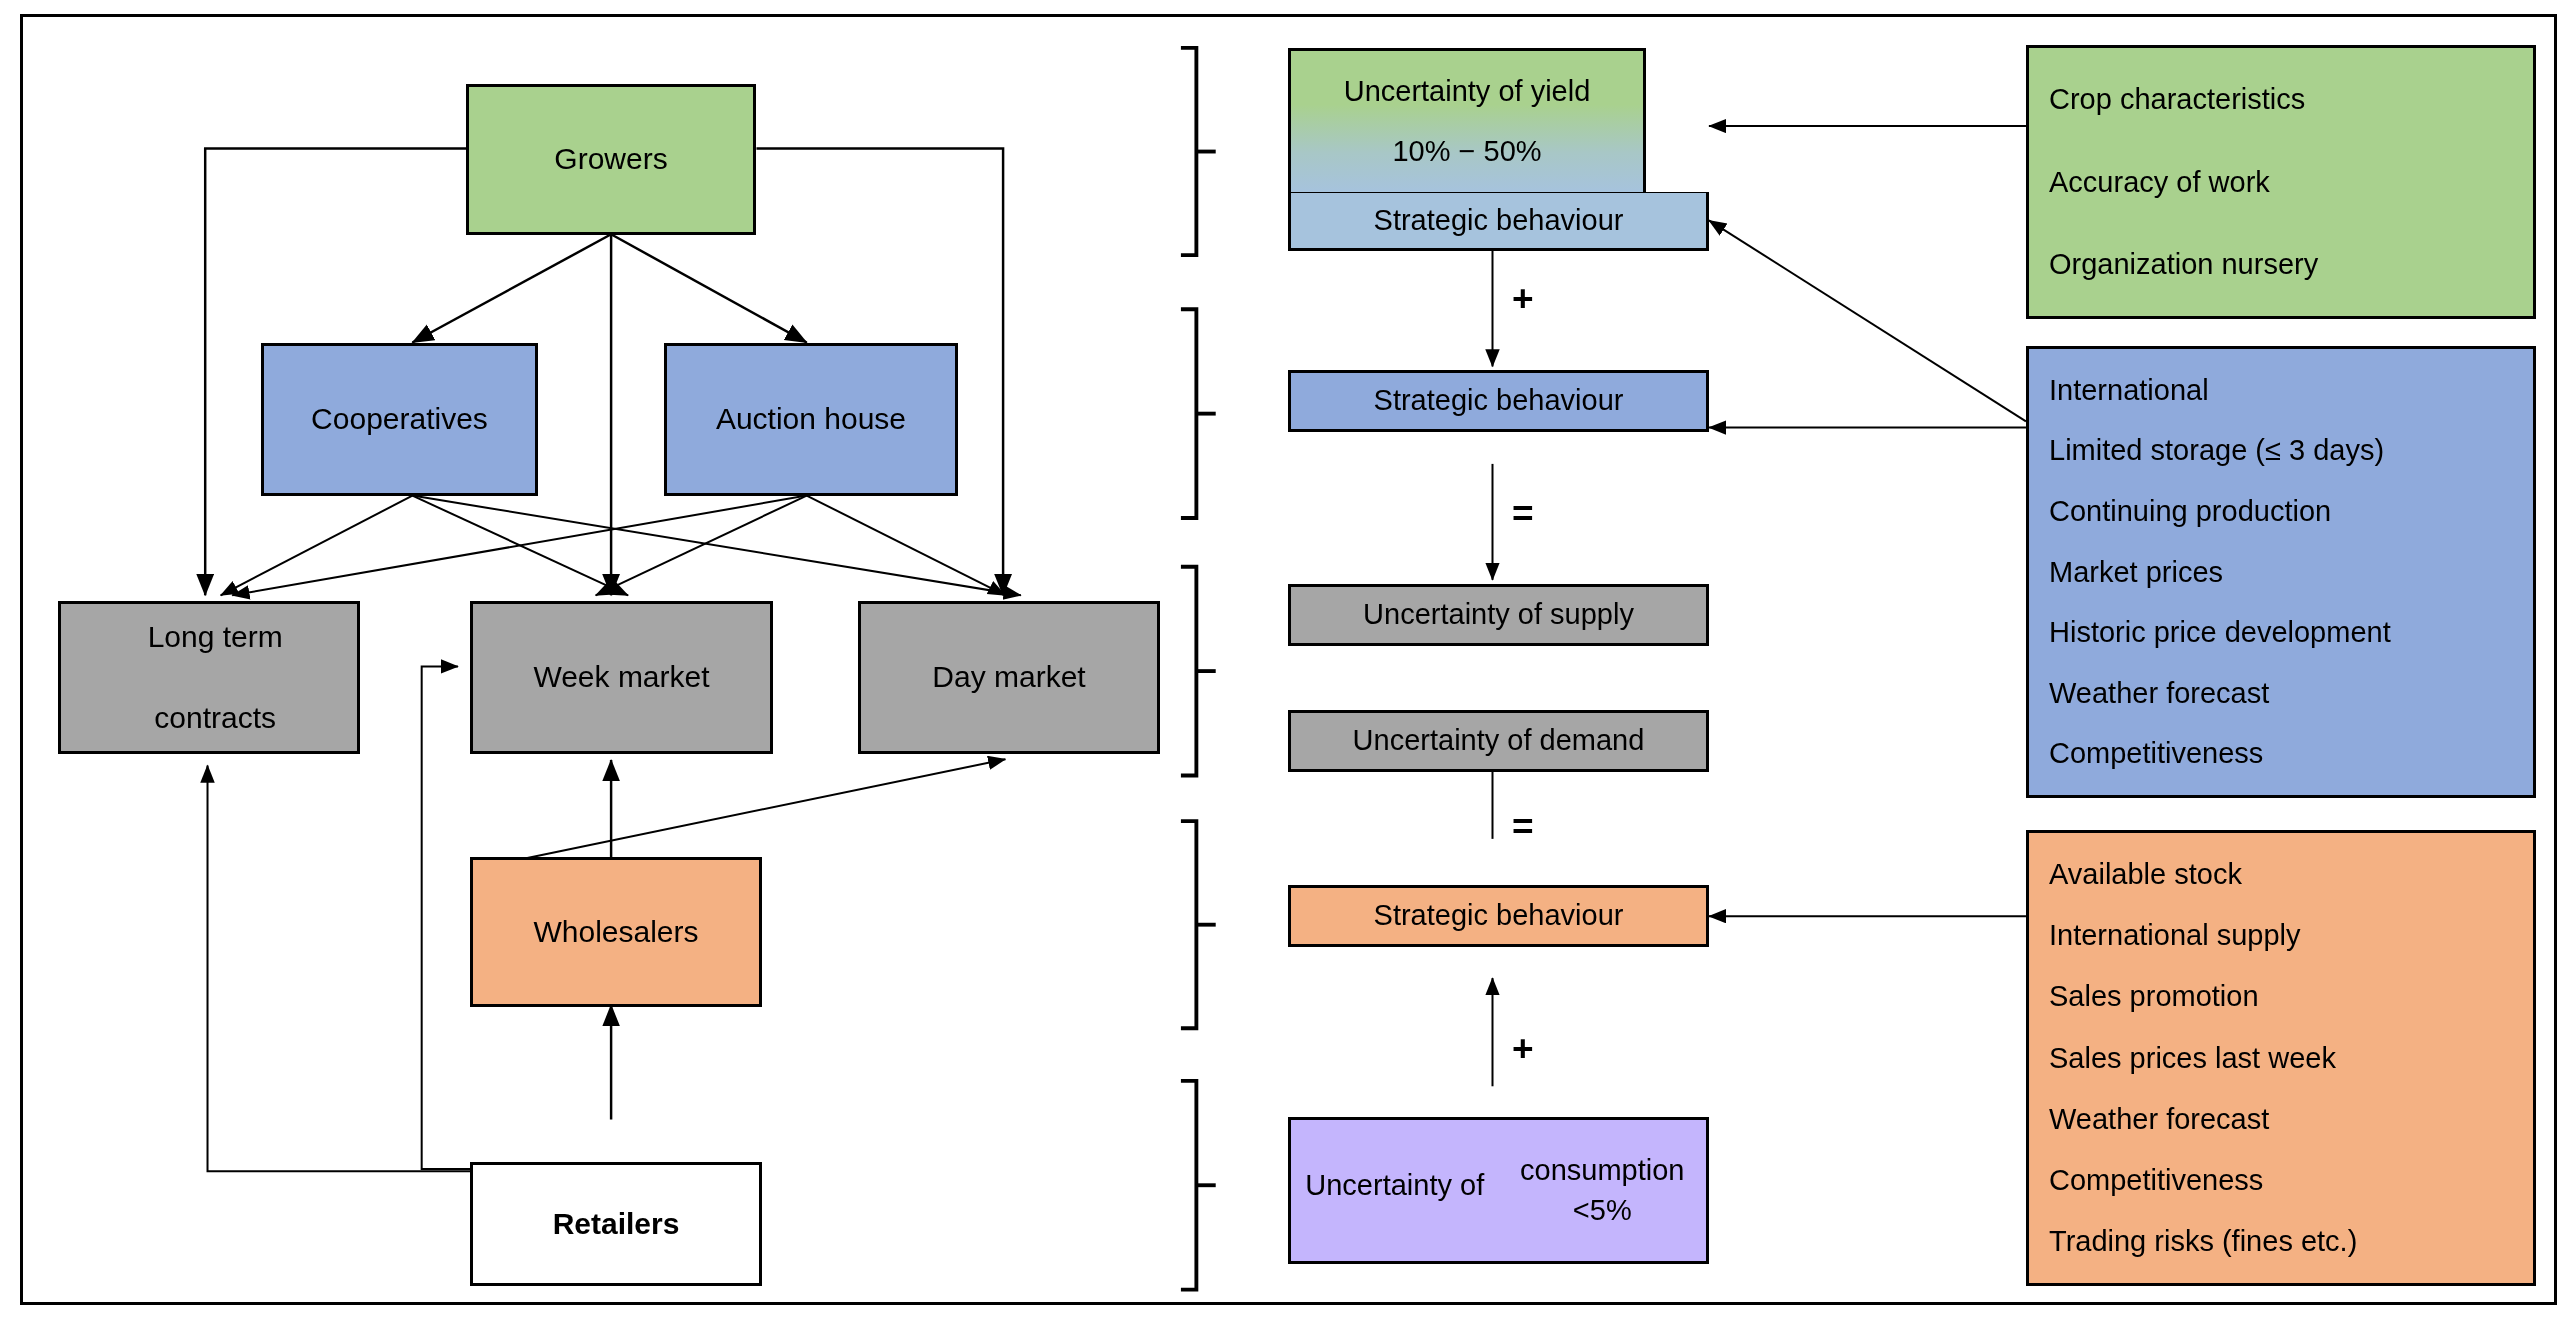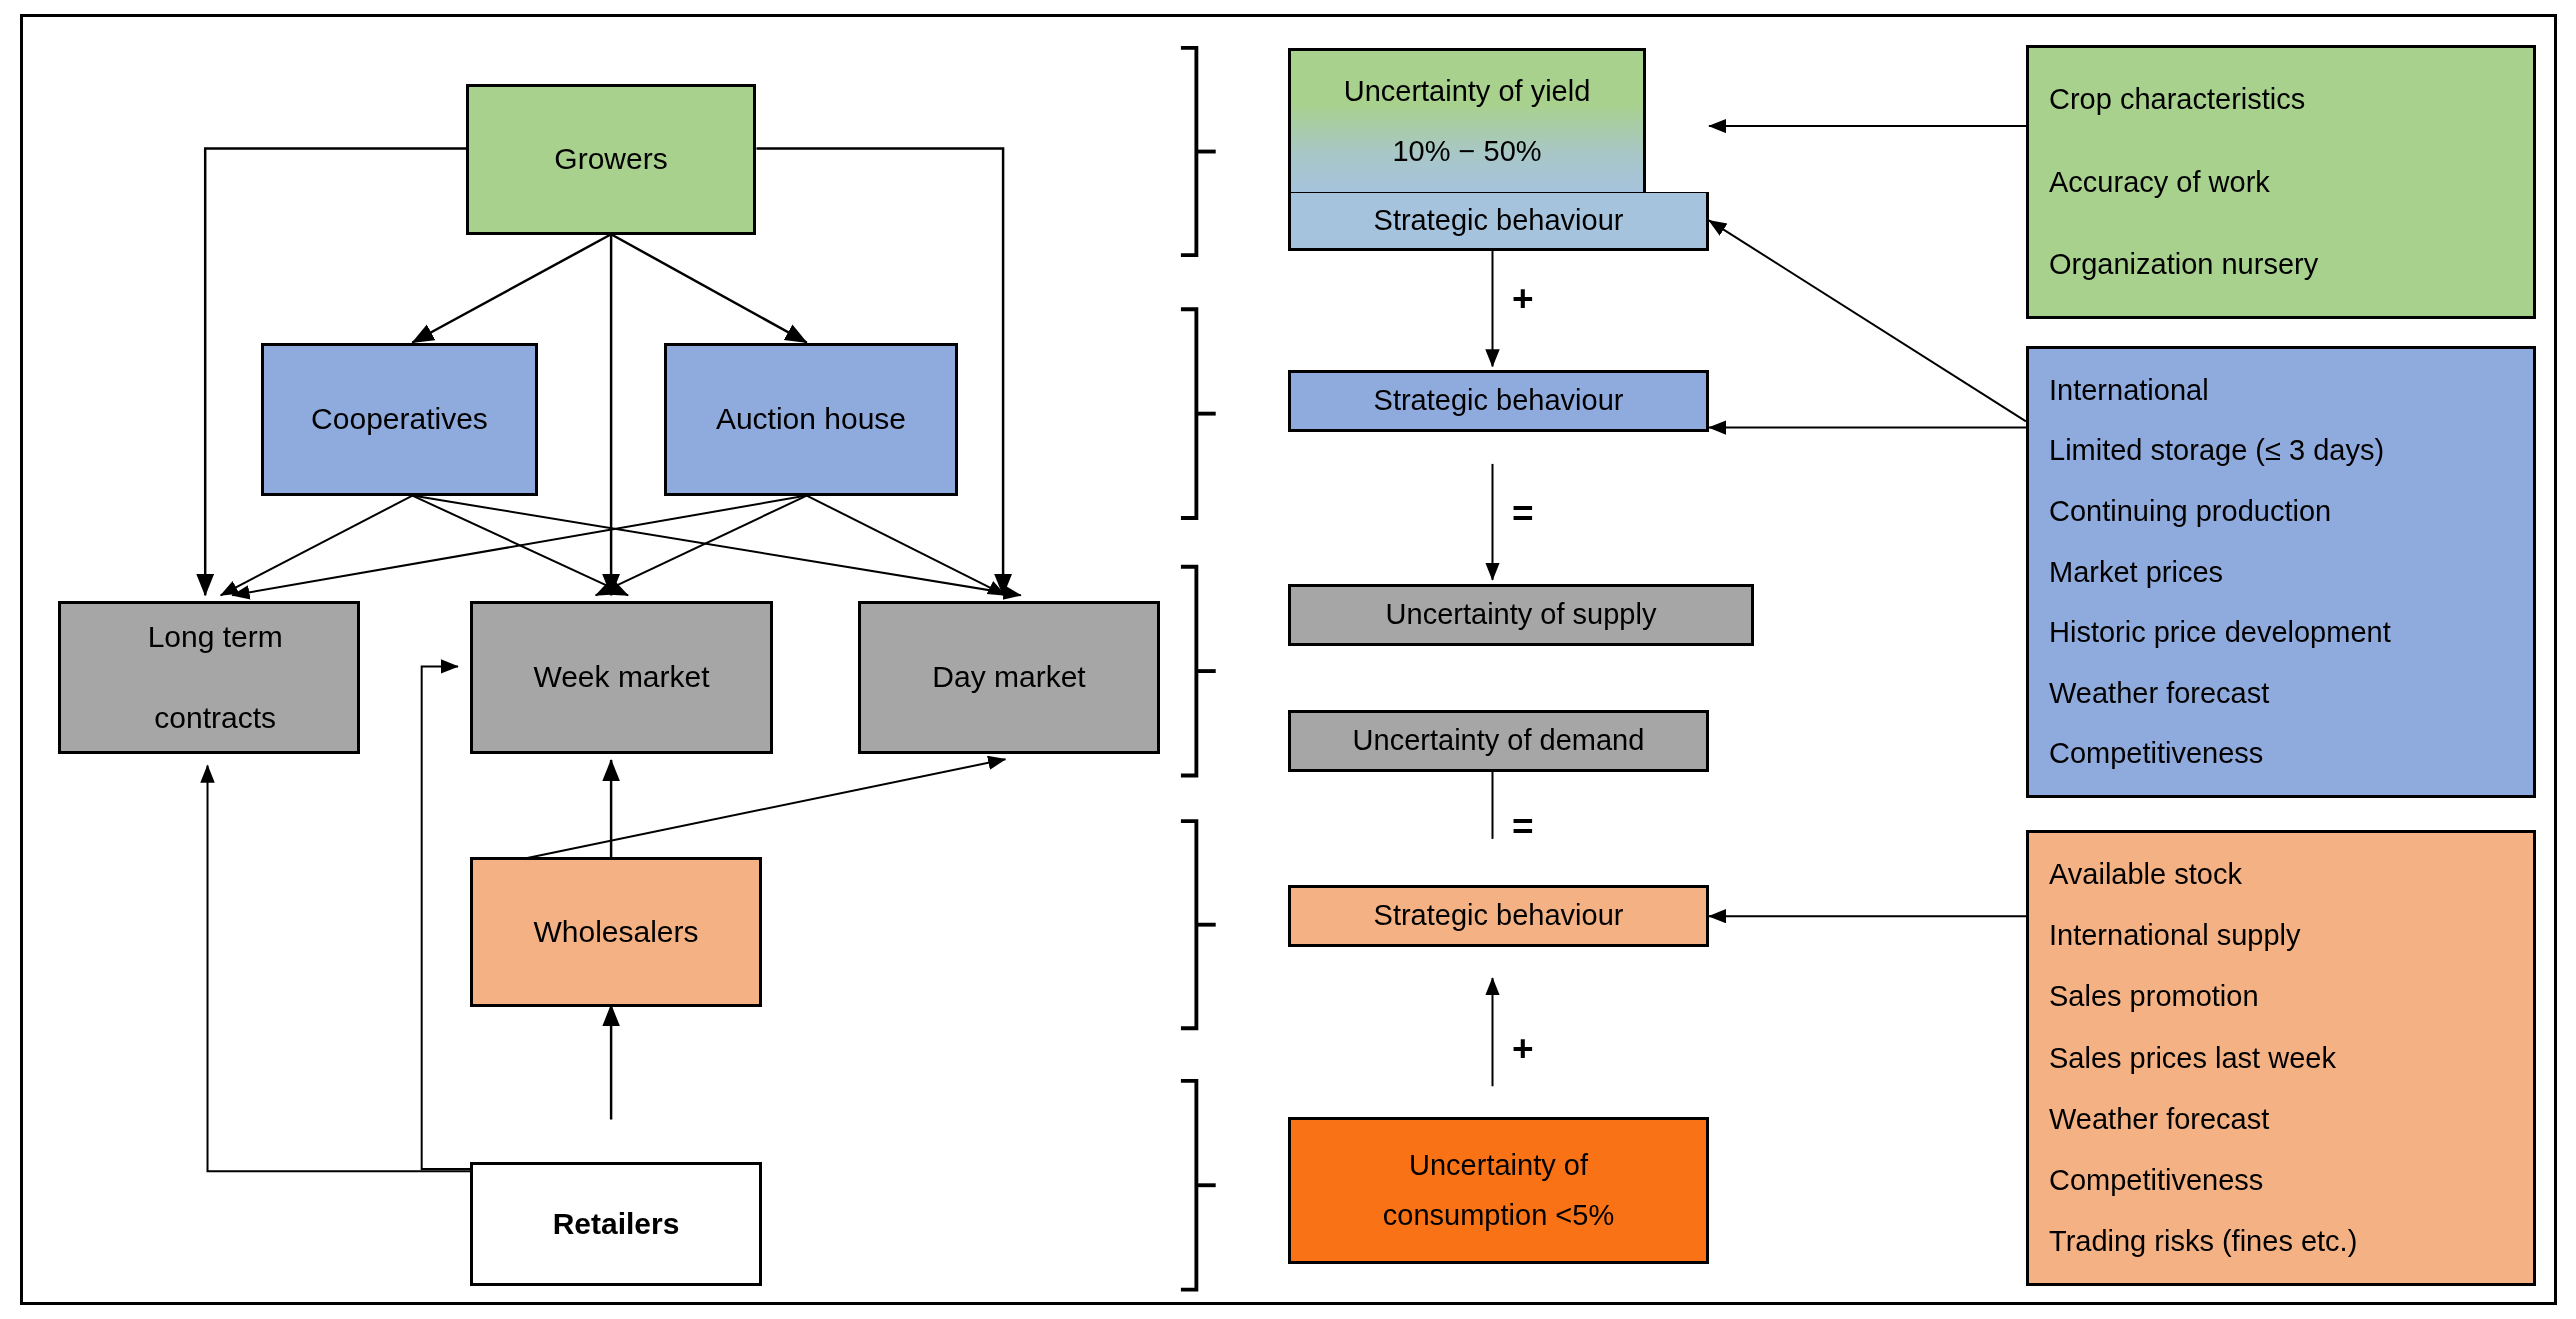--- a/index.html
+++ b/index.html
@@ -132,33 +132,33 @@
     <span>10% − 50%</span>
   </div>
   <div class="node fs-mid" style="left:1288px;top:192px;width:421px;height:59px;background:#A6C3DD;border-top-width:1.5px;">
     <span>Strategic behaviour</span>
   </div>
 
   <div class="node fs-mid" style="left:1288px;top:370px;width:421px;height:62px;background:#8FAADC;">
     <span>Strategic behaviour</span>
   </div>
 
-  <div class="node fs-mid" style="left:1288px;top:584px;width:466px;height:62px;background:#A6A6A6;">
+  <div class="node fs-mid" style="left:1288px;top:584px;width:421px;height:62px;background:#A6A6A6;">
     <span>Uncertainty of supply</span>
   </div>
 
   <div class="node fs-mid" style="left:1288px;top:710px;width:421px;height:62px;background:#A6A6A6;">
     <span>Uncertainty of demand</span>
   </div>
 
   <div class="node fs-mid" style="left:1288px;top:885px;width:421px;height:62px;background:#F4B183;">
     <span>Strategic behaviour</span>
   </div>
 
-  <div class="node fs-mid" style="left:1288px;top:1117px;width:421px;height:147px;background:#f97316;flex-direction:column;justify-content:center;">
+  <div class="node fs-mid" style="left:1288px;top:1117px;width:421px;height:147px;background:#c4b5fd;flex-direction:row;justify-content:center;">
     <span style="margin-bottom:10.8px;">Uncertainty of</span>
     <span>consumption &lt;5%</span>
   </div>
 
   <div class="op" style="left:1512px;top:280px;">+</div>
   <div class="op" style="left:1512px;top:495px;">=</div>
   <div class="op" style="left:1512px;top:808px;">=</div>
   <div class="op" style="left:1512px;top:1030px;">+</div>
 
   <div class="panel" style="left:2026px;top:45px;width:510px;height:274px;background:#A9D18E;">

